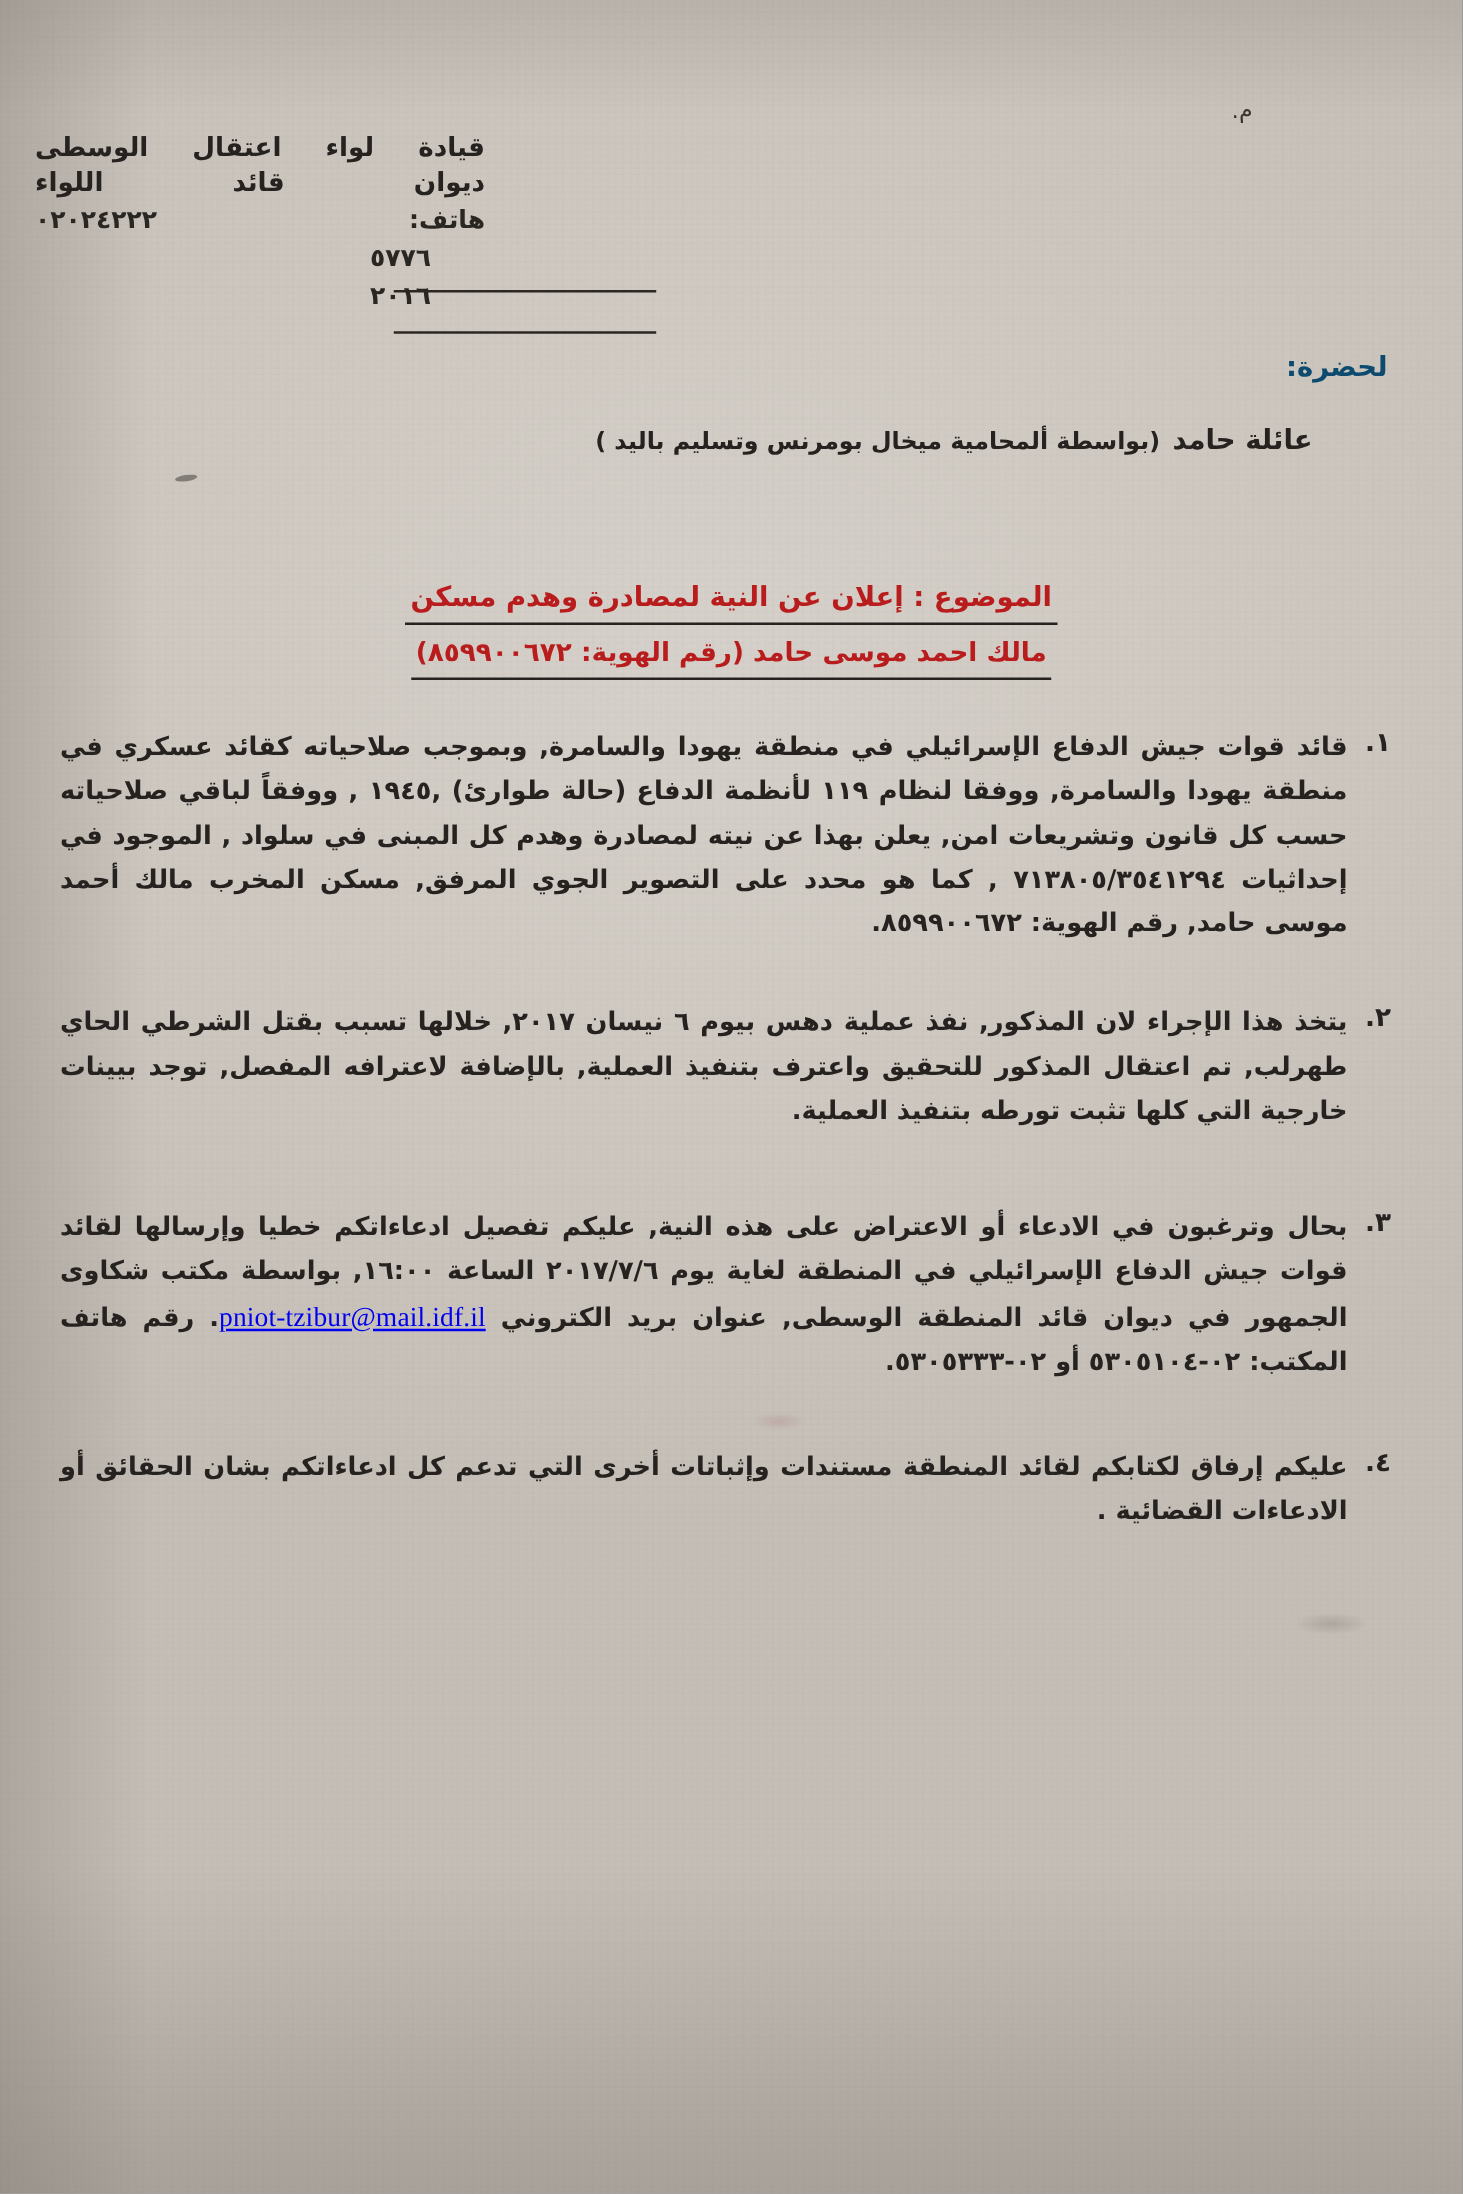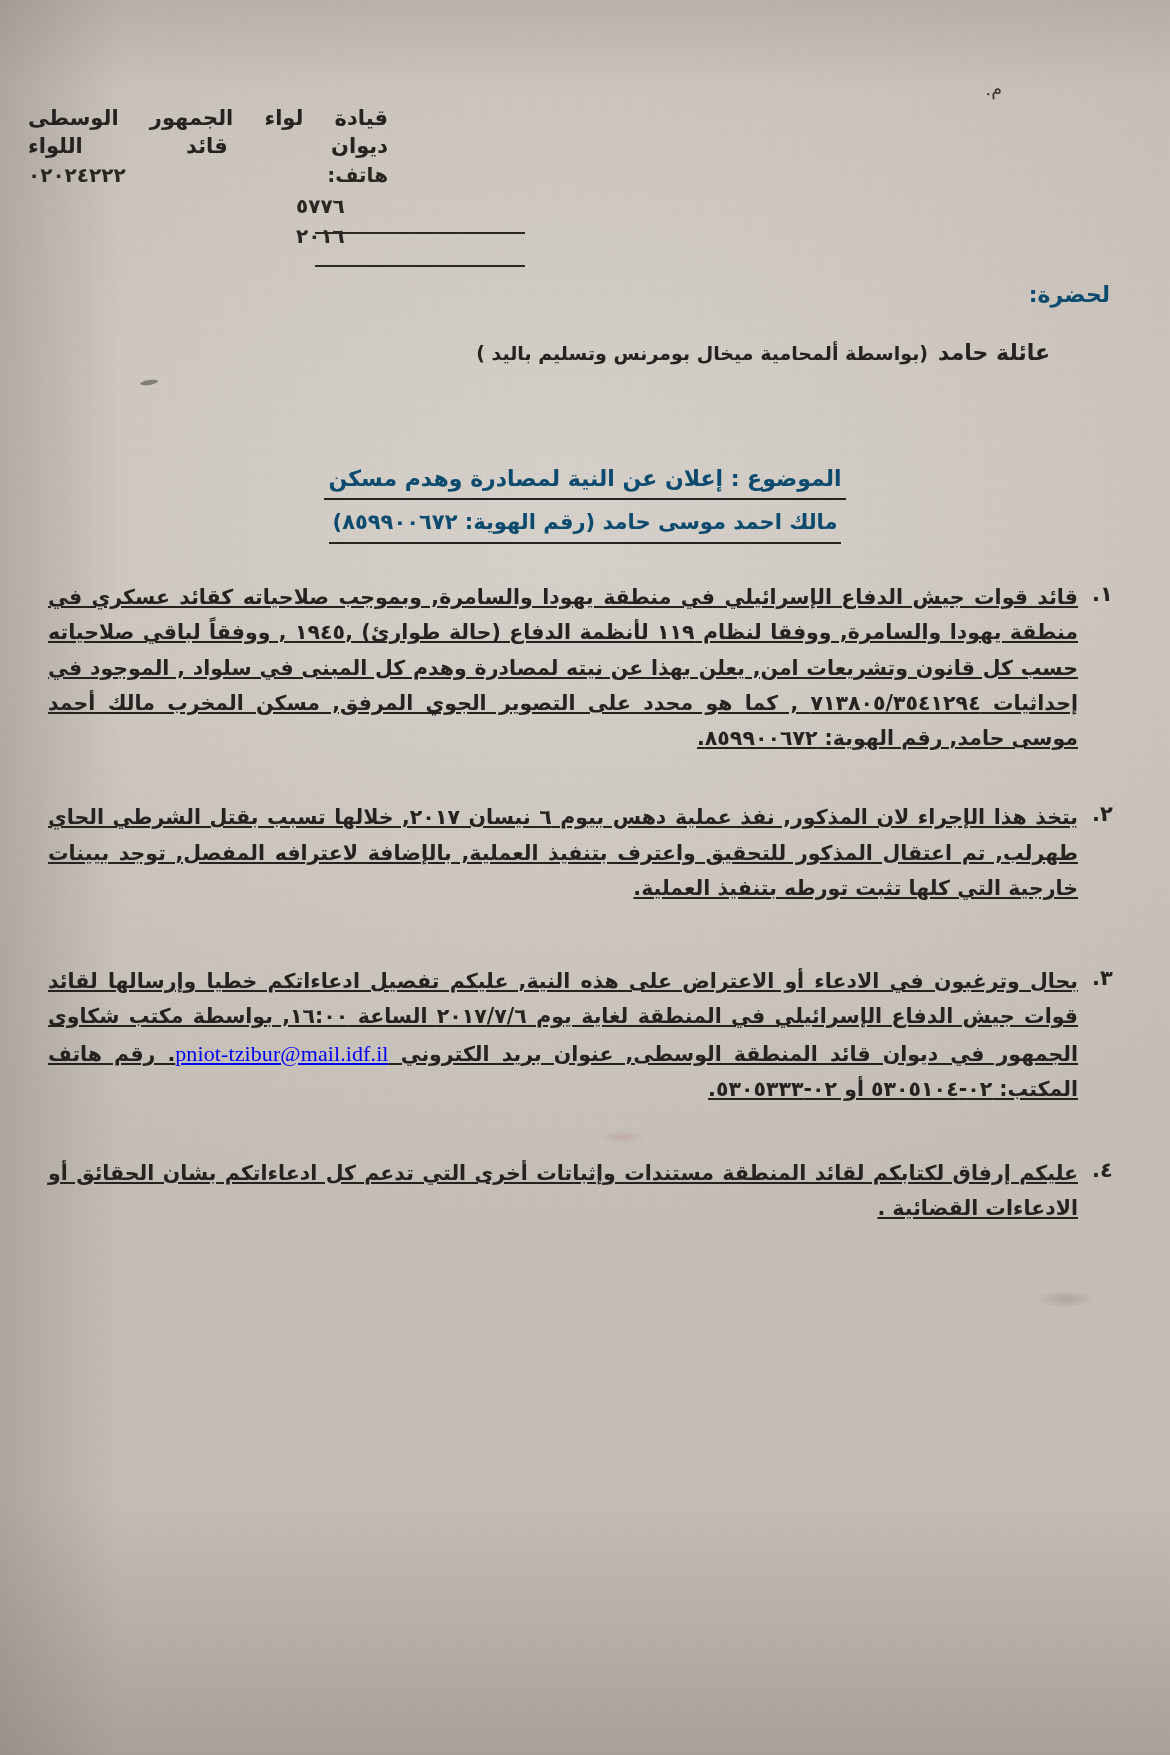--- a/index.html
+++ b/index.html
@@ -153,21 +153,21 @@
 
   
   .subject {
     position: absolute;
     right: 250px;
     left: 250px;
     top: 462px;
     text-align: center;
     direction: rtl;
     font-weight: 700;
-    color: #0c4a6e;
+    color: #b91c1c;
   }
   .subject .line1 {
     font-size: 22px;
     display: inline-block;
     border-bottom: 2.5px solid #262220;
     padding: 0 4px 3px 4px;
     line-height: 1.5;
   }
   .subject .line2 {
     font-size: 21px;
@@ -203,21 +203,20 @@
   }
   .para .txt {
     flex: 1 1 auto;
     font-size: 20.5px;
     line-height: 1.72;
     text-align: justify;
     text-align-last: right;
     font-weight: 700;
     color: #262220;
     letter-spacing: .1px;
-    text-decoration: underline;
   }
   .para.p1 { margin-bottom: 44px; }
   .para.p2 { margin-bottom: 58px; }
   .para.p3 { margin-bottom: 48px; }
   .email {
     text-decoration: underline;
     text-underline-offset: 2px;
     direction: ltr;
     unicode-bidi: embed;
     display: inline-block;
@@ -288,21 +287,21 @@
 
   <div class="content">
 
     <div class="corner-mark">م.</div>
 
     <div class="letterhead">
 
       <div class="lh-row r1">
         <span class="seg">قيادة</span>
         <span class="seg">لواء</span>
-        <span class="seg">الجمهور</span>
+        <span class="seg">اعتقال</span>
         <span class="seg">الوسطى</span>
       </div>
 
       <div class="lh-row r2">
         <span class="seg">ديوان</span>
         <span class="seg">قائد</span>
         <span class="seg">اللواء</span>
       </div>
 
       <div class="lh-phone">

